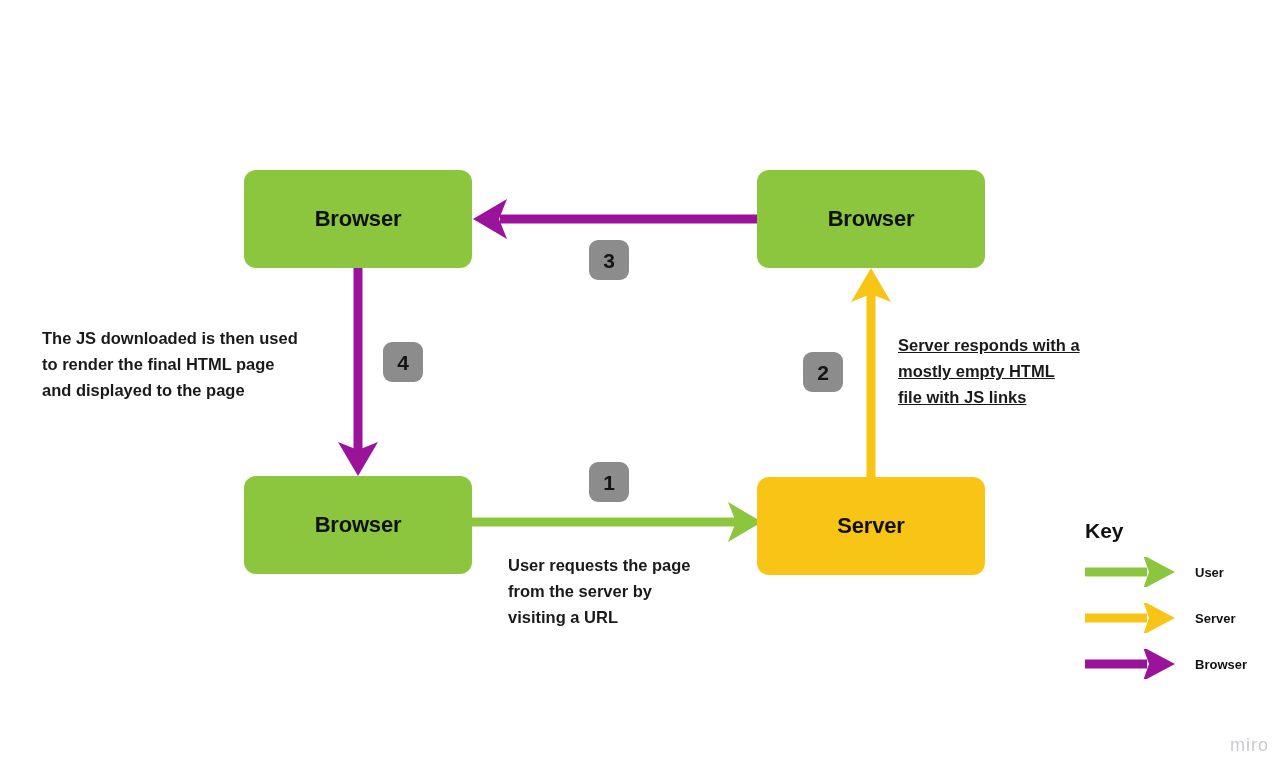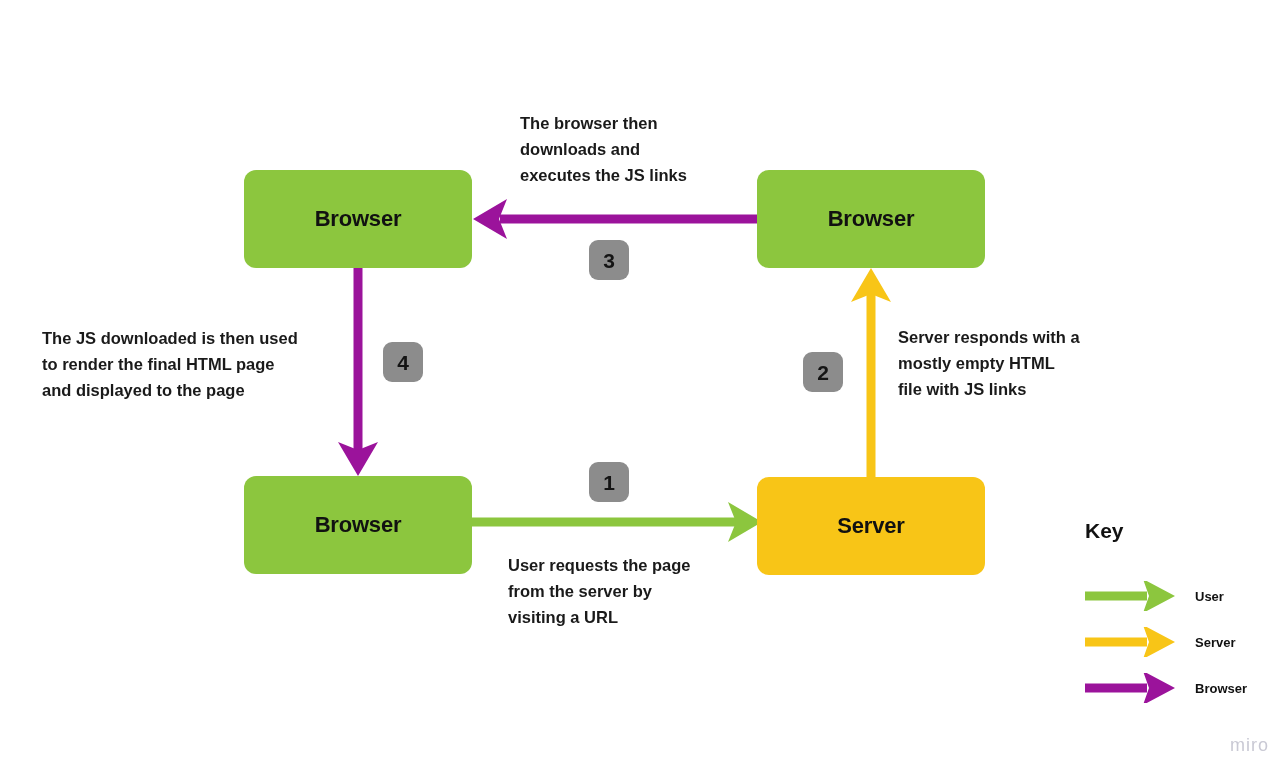--- a/index.html
+++ b/index.html
@@ -81,21 +81,21 @@
   #key {
     position: absolute;
     left: 1085px;
     top: 520px;
     width: 195px;
   }
   .key-title {
     font-size: 21px;
     font-weight: bold;
     color: #111111;
-    margin: 0 0 32px 0;
+    margin: 0 0 8px 0;
     line-height: 1;
   }
   .key-row {
     position: relative;
     height: 46px;
     display: flex;
     align-items: center;
   }
   .key-swatch {
     width: 92px;
@@ -175,29 +175,26 @@
   </div>
 
   <div class="badge" style="left:589px; top:240px;">
     <span class="badge-num">3</span>
   </div>
 
   <div class="badge" style="left:383px; top:342px;">
     <span class="badge-num">4</span>
   </div>
 
-  <div class="anno" style="left:520px; top:110px; width:235px;">The browser then
-downloads and
-executes the JS links</div>
 
   <div class="anno" style="left:42px; top:325px; width:310px;">The JS downloaded is then used
 to render the final HTML page
 and displayed to the page</div>
 
-  <div class="anno" style="left:898px; top:324px; width:230px;">Server responds with a
+  <div class="anno" style="left:898px; top:332px; width:230px;text-decoration:underline;">Server responds with a
 mostly empty HTML
 file with JS links</div>
 
   <div class="anno" style="left:508px; top:552px; width:235px;">User requests the page
 from the server by
 visiting a URL</div>
 
   <div id="key">
     <div class="key-title">Key</div>
 

